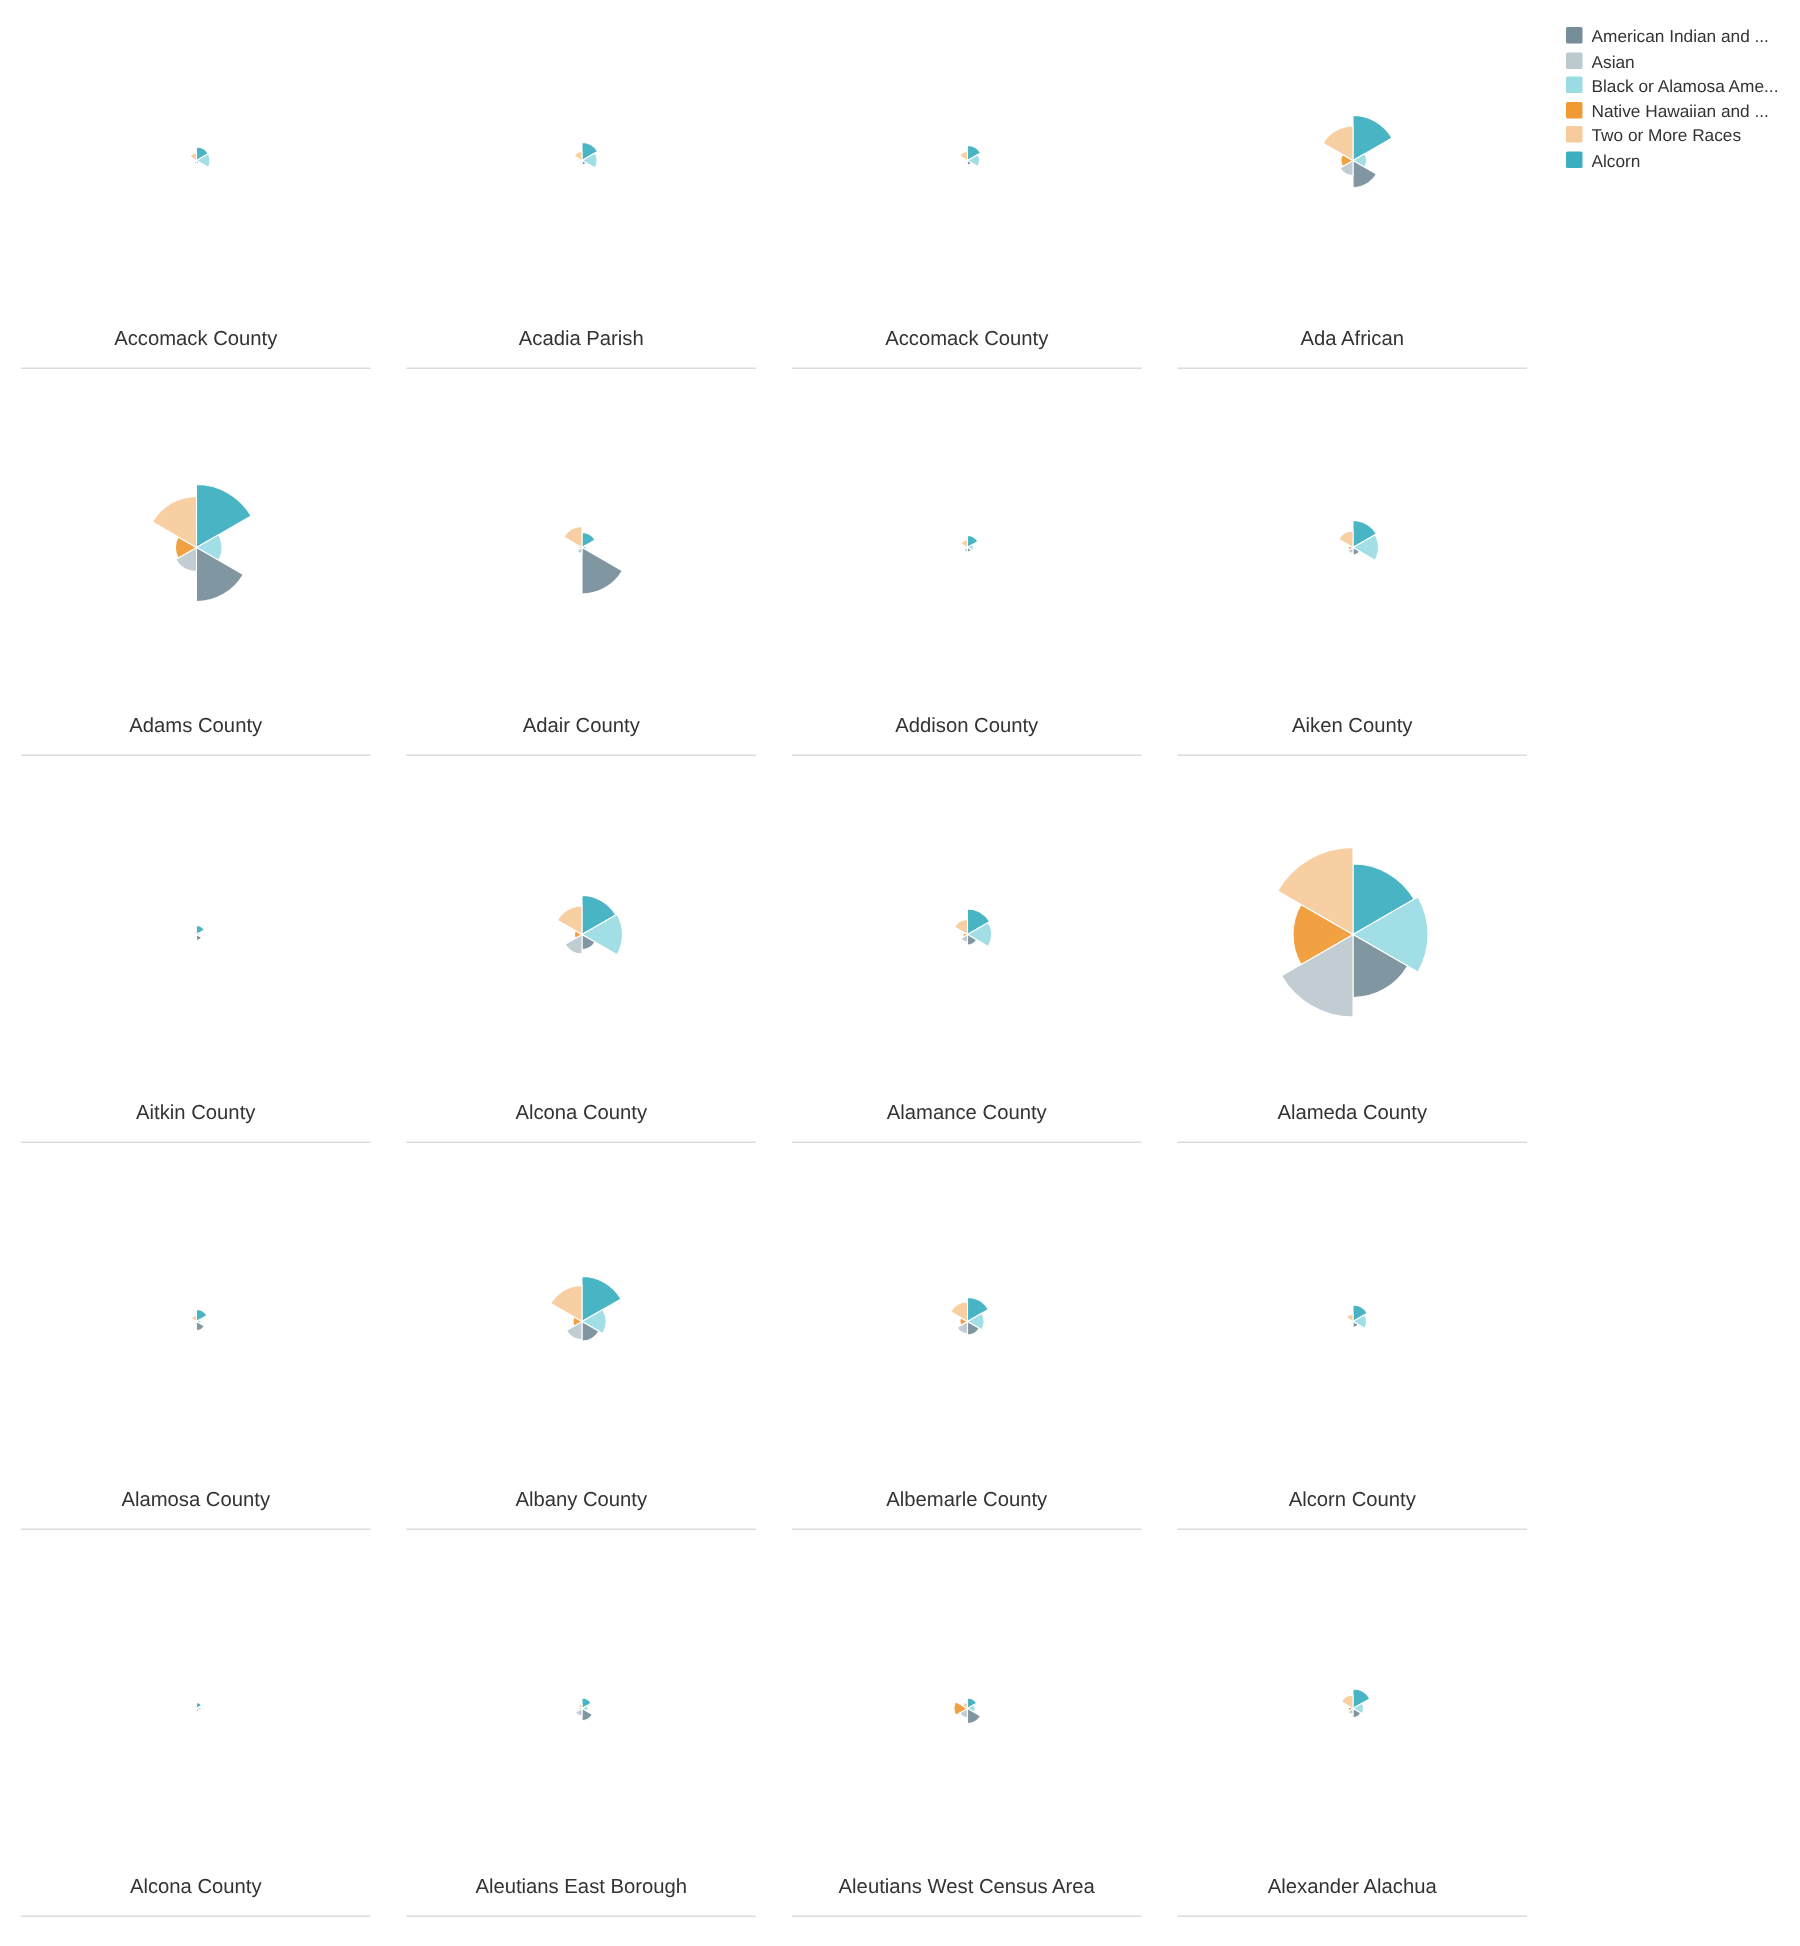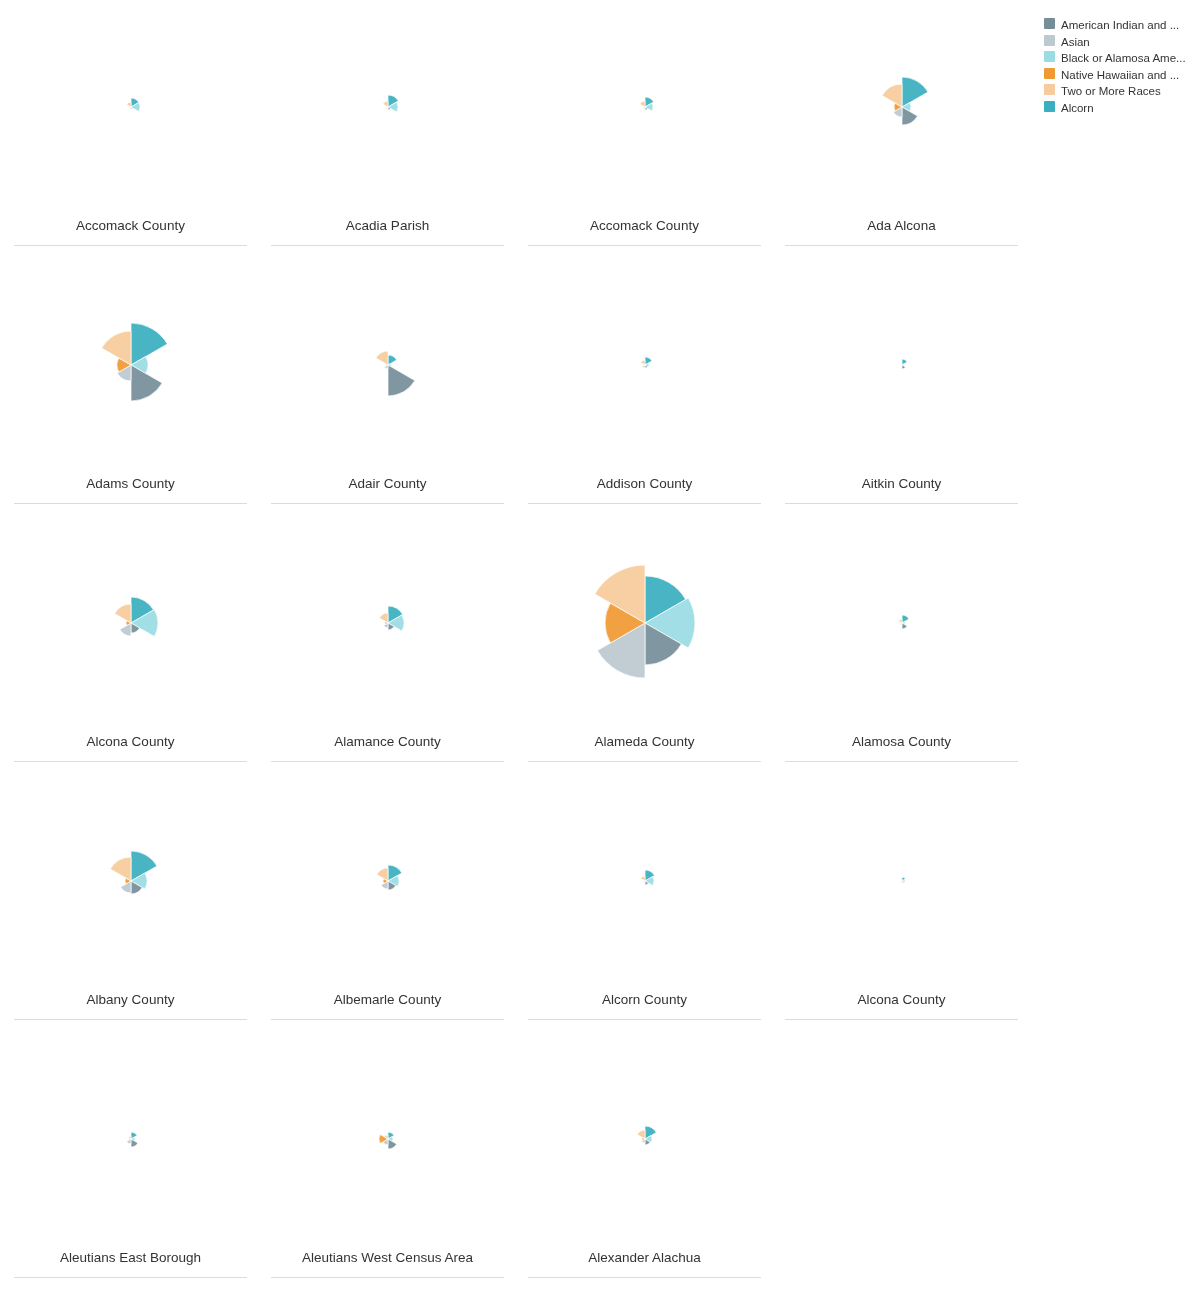--- a/index.html
+++ b/index.html
@@ -140,21 +140,21 @@
       <div class="chart-area">
         <svg width="140" height="140" viewBox="0 0 140 140">
           <path d="M 70 70 L 70.00 40.00 A 30 30 0 0 1 95.98 55.00 Z" fill="#3BAFC0" fill-opacity="0.93" stroke="#ffffff" stroke-width="0.7"></path>
           <path d="M 70 70 L 77.79 65.50 A 9 9 0 0 1 77.79 74.50 Z" fill="#9BDCE3" fill-opacity="0.93" stroke="#ffffff" stroke-width="0.7"></path>
           <path d="M 70 70 L 85.59 79.00 A 18 18 0 0 1 70.00 88.00 Z" fill="#768E99" fill-opacity="0.93" stroke="#ffffff" stroke-width="0.7"></path>
           <path d="M 70 70 L 70.00 80.00 A 10 10 0 0 1 61.34 75.00 Z" fill="#BCC9CF" fill-opacity="0.93" stroke="#ffffff" stroke-width="0.7"></path>
           <path d="M 70 70 L 63.07 74.00 A 8 8 0 0 1 63.07 66.00 Z" fill="#F09A33" fill-opacity="0.93" stroke="#ffffff" stroke-width="0.7"></path>
           <path d="M 70 70 L 50.08 58.50 A 23 23 0 0 1 70.00 47.00 Z" fill="#F8CB9C" fill-opacity="0.93" stroke="#ffffff" stroke-width="0.7"></path>
         </svg>
       </div>
-      <div class="cell-label">Ada Alcona</div>
+      <div class="cell-label">Ada African</div>
       <div class="cell-rule"></div>
     </div>
     <div class="cell">
       <div class="chart-area">
         <svg width="140" height="140" viewBox="0 0 140 140">
           <path d="M 70 70 L 70.00 28.00 A 42 42 0 0 1 106.37 49.00 Z" fill="#3BAFC0" fill-opacity="0.93" stroke="#ffffff" stroke-width="0.7"></path>
           <path d="M 70 70 L 84.72 61.50 A 17 17 0 0 1 84.72 78.50 Z" fill="#9BDCE3" fill-opacity="0.93" stroke="#ffffff" stroke-width="0.7"></path>
           <path d="M 70 70 L 101.18 88.00 A 36 36 0 0 1 70.00 106.00 Z" fill="#768E99" fill-opacity="0.93" stroke="#ffffff" stroke-width="0.7"></path>
           <path d="M 70 70 L 70.00 86.00 A 16 16 0 0 1 56.14 78.00 Z" fill="#BCC9CF" fill-opacity="0.93" stroke="#ffffff" stroke-width="0.7"></path>
           <path d="M 70 70 L 57.88 77.00 A 14 14 0 0 1 57.88 63.00 Z" fill="#F09A33" fill-opacity="0.93" stroke="#ffffff" stroke-width="0.7"></path>
@@ -188,20 +188,34 @@
           <path d="M 70 70 L 69.13 70.50 A 1 1 0 0 1 69.13 69.50 Z" fill="#F09A33" fill-opacity="0.93" stroke="#ffffff" stroke-width="0.7"></path>
           <path d="M 70 70 L 65.67 67.50 A 5 5 0 0 1 70.00 65.00 Z" fill="#F8CB9C" fill-opacity="0.93" stroke="#ffffff" stroke-width="0.7"></path>
         </svg>
       </div>
       <div class="cell-label">Addison County</div>
       <div class="cell-rule"></div>
     </div>
     <div class="cell">
       <div class="chart-area">
         <svg width="140" height="140" viewBox="0 0 140 140">
+          <path d="M 70 70 L 70.00 52.00 A 18 18 0 0 1 85.59 61.00 Z" fill="#3BAFC0" fill-opacity="0.93" stroke="#ffffff" stroke-width="0.7"></path>
+          <path d="M 70 70 L 84.72 61.50 A 17 17 0 0 1 84.72 78.50 Z" fill="#9BDCE3" fill-opacity="0.93" stroke="#ffffff" stroke-width="0.7"></path>
+          <path d="M 70 70 L 74.33 72.50 A 5 5 0 0 1 70.00 75.00 Z" fill="#768E99" fill-opacity="0.93" stroke="#ffffff" stroke-width="0.7"></path>
+          <path d="M 70 70 L 70.00 74.00 A 4 4 0 0 1 66.54 72.00 Z" fill="#BCC9CF" fill-opacity="0.93" stroke="#ffffff" stroke-width="0.7"></path>
+          <path d="M 70 70 L 67.40 71.50 A 3 3 0 0 1 67.40 68.50 Z" fill="#F09A33" fill-opacity="0.93" stroke="#ffffff" stroke-width="0.7"></path>
+          <path d="M 70 70 L 60.47 64.50 A 11 11 0 0 1 70.00 59.00 Z" fill="#F8CB9C" fill-opacity="0.93" stroke="#ffffff" stroke-width="0.7"></path>
+        </svg>
+      </div>
+      <div class="cell-label">Aiken County</div>
+      <div class="cell-rule"></div>
+    </div>
+    <div class="cell">
+      <div class="chart-area">
+        <svg width="140" height="140" viewBox="0 0 140 140">
           <path d="M 70 70 L 70.00 64.00 A 6 6 0 0 1 75.20 67.00 Z" fill="#3BAFC0" fill-opacity="0.93" stroke="#ffffff" stroke-width="0.7"></path>
           <path d="M 70 70 L 71.73 69.00 A 2 2 0 0 1 71.73 71.00 Z" fill="#9BDCE3" fill-opacity="0.93" stroke="#ffffff" stroke-width="0.7"></path>
           <path d="M 70 70 L 73.46 72.00 A 4 4 0 0 1 70.00 74.00 Z" fill="#768E99" fill-opacity="0.93" stroke="#ffffff" stroke-width="0.7"></path>
           <path d="M 70 70 L 70.00 71.00 A 1 1 0 0 1 69.13 70.50 Z" fill="#BCC9CF" fill-opacity="0.93" stroke="#ffffff" stroke-width="0.7"></path>
           <path d="M 70 70 L 69.13 70.50 A 1 1 0 0 1 69.13 69.50 Z" fill="#F09A33" fill-opacity="0.93" stroke="#ffffff" stroke-width="0.7"></path>
           <path d="M 70 70 L 68.27 69.00 A 2 2 0 0 1 70.00 68.00 Z" fill="#F8CB9C" fill-opacity="0.93" stroke="#ffffff" stroke-width="0.7"></path>
         </svg>
       </div>
       <div class="cell-label">Aitkin County</div>
       <div class="cell-rule"></div>

